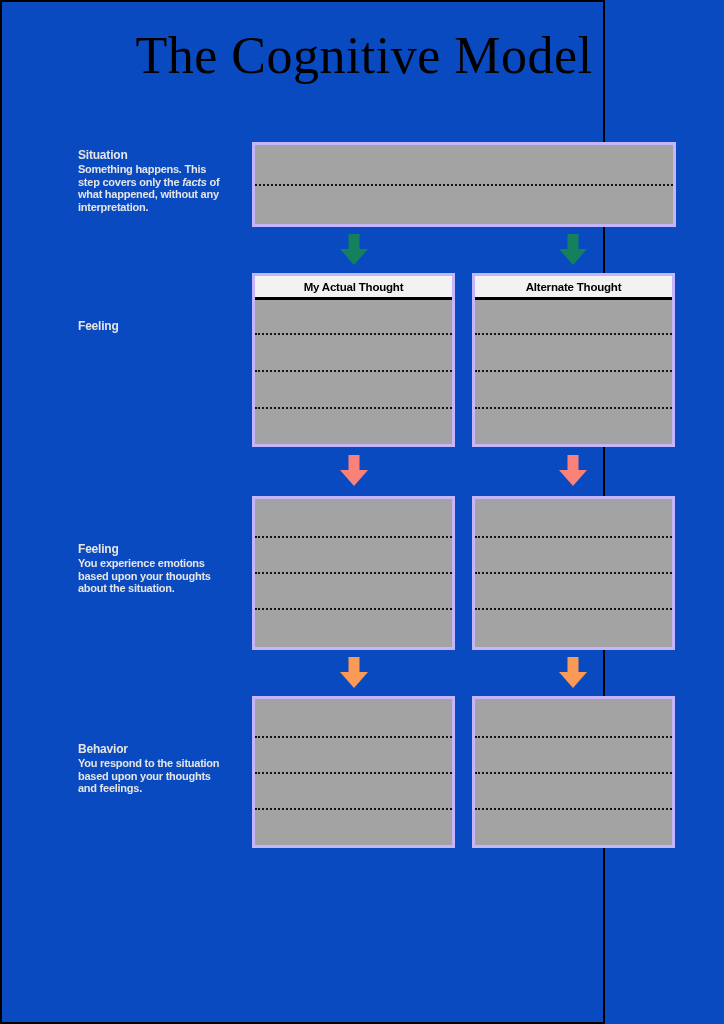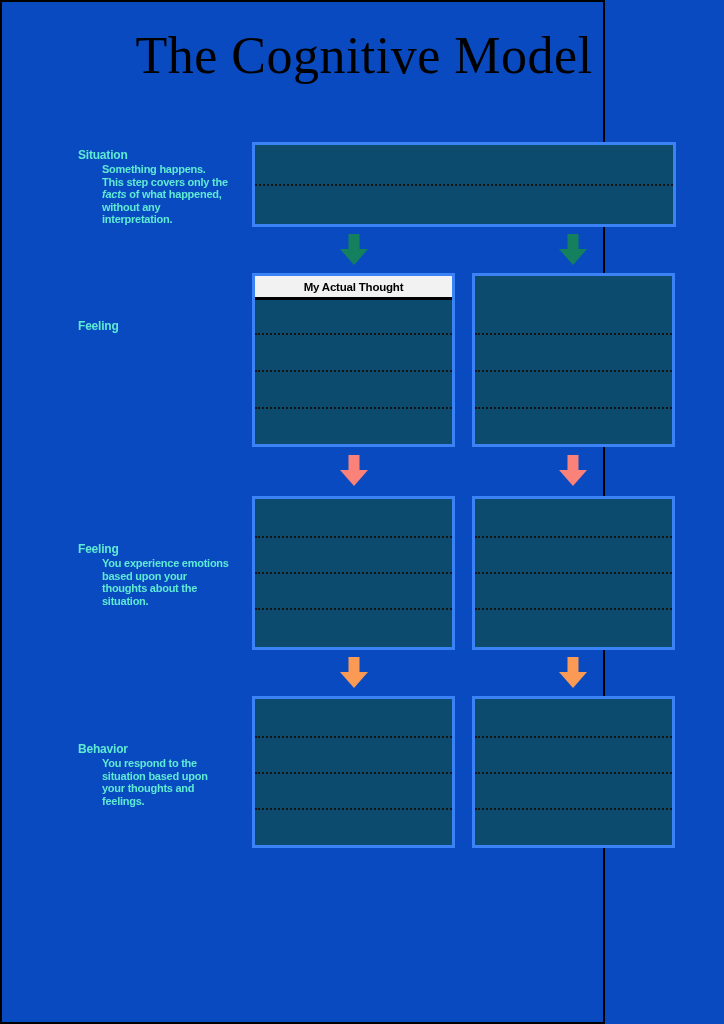--- a/index.html
+++ b/index.html
@@ -35,49 +35,48 @@
     color: #000000;
     letter-spacing: 0.5px;
     white-space: nowrap;
   }
 
   
   .desc {
     position: absolute;
     left: 76px;
     width: 152px;
-    color: #5eead4;
+    color: #e5e5e5;
   }
   .desc-title {
     font-size: 12px;
     font-weight: bold;
     line-height: 14px;
     letter-spacing: -0.2px;
     margin-bottom: 1px;
   }
   .desc-body {
     font-size: 11px;
     line-height: 12.6px;
     font-weight: 600;
     letter-spacing: -0.25px;
-    margin-left: 24px;
   }
   .desc-body i { font-style: italic; }
 
   #desc-situation { top: 146px; }
   #desc-thought   { top: 317px; }
   #desc-feeling   { top: 540px; }
   #desc-behavior  { top: 740px; }
 
   
   .box {
     position: absolute;
     box-sizing: border-box;
-    border: 3px solid #3b82f6;
-    background: #0c4a6e;
+    border: 3px solid #c4b5fd;
+    background: #a3a3a3;
     overflow: hidden;
   }
   .box-lines {
     position: absolute;
     left: 0;
     top: 0;
     right: 0;
     bottom: 0;
   }
   .rule {
@@ -180,20 +179,21 @@
   <div class="box" id="box-thought-actual">
     <div class="hdr">My Actual Thought</div>
     <div class="box-lines">
       <div class="rule" style="top:57px"></div>
       <div class="rule" style="top:94px"></div>
       <div class="rule" style="top:131px"></div>
     </div>
   </div>
 
   <div class="box" id="box-thought-alternate">
+    <div class="hdr">Alternate Thought</div>
     <div class="box-lines">
       <div class="rule" style="top:57px"></div>
       <div class="rule" style="top:94px"></div>
       <div class="rule" style="top:131px"></div>
     </div>
   </div>
 
   <div class="arrow arr-col-l arr-row-2">
     <svg viewBox="0 0 32 32" xmlns="http://www.w3.org/2000/svg" aria-hidden="true">
       <path d="M10.5 0 H21.5 V15 H30 L16 31 L2 15 H10.5 Z" fill="#fa8279"></path>

